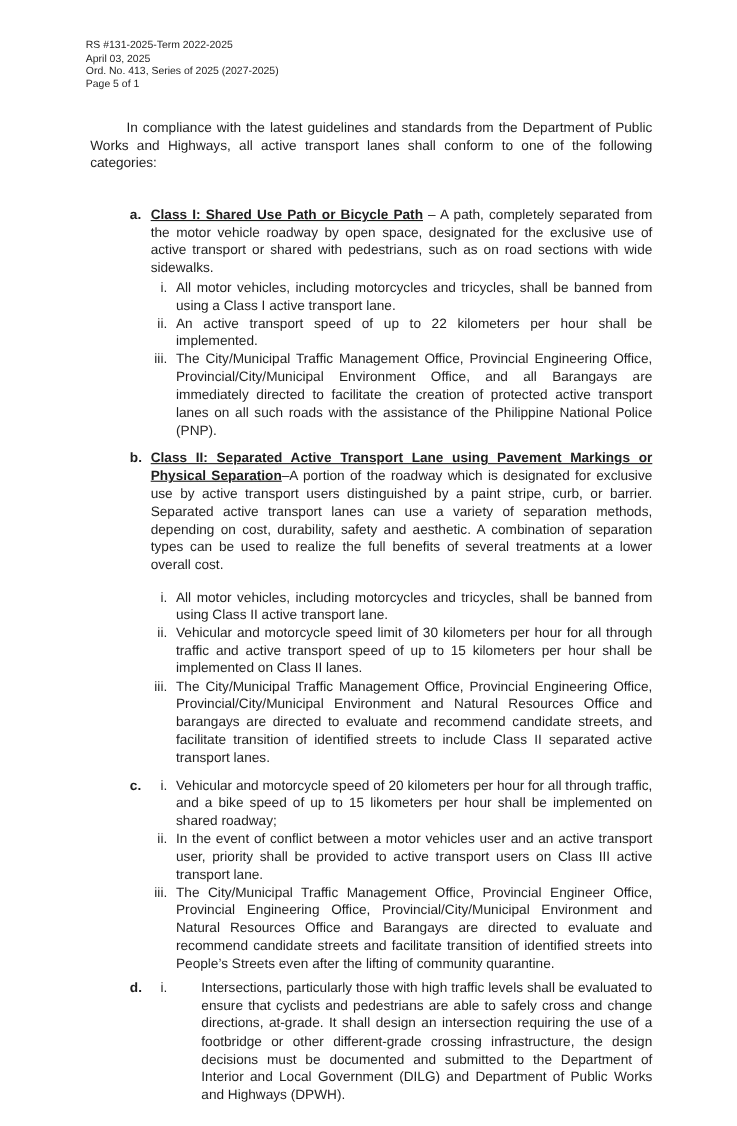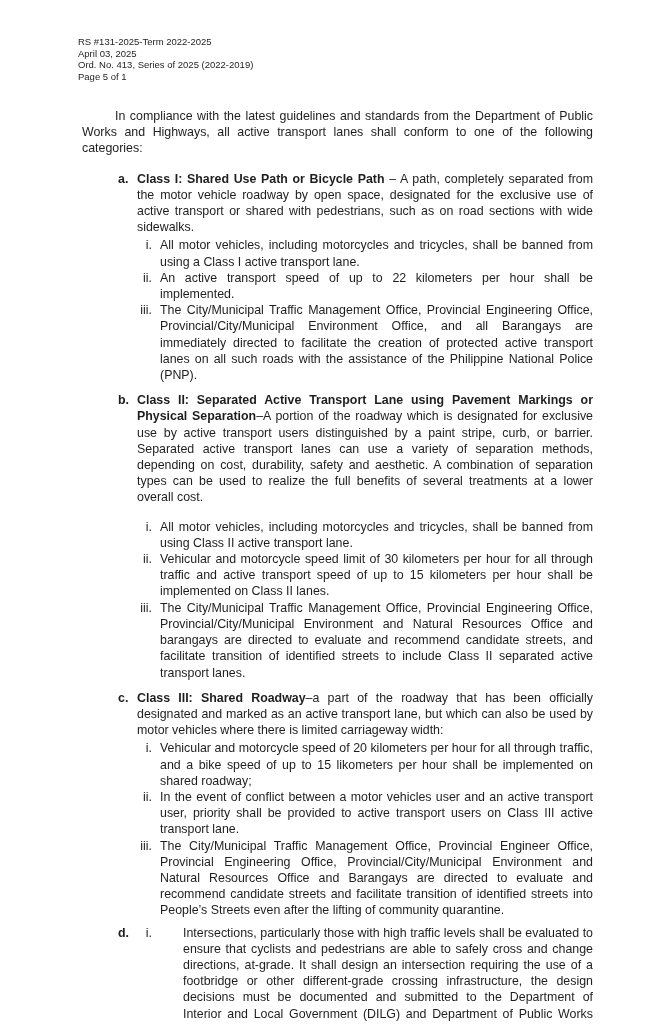--- a/index.html
+++ b/index.html
@@ -25,37 +25,37 @@
     position: absolute;
     left: 82px;
     top: 108px;
     width: 511px;
     font-size: 12.4px;
     line-height: 16.2px;
     text-align: justify;
   }
   .intro {
     text-indent: 33px;
-    margin-bottom: 14px;
+    margin-bottom: 30px;
   }
   .section {
     position: relative;
     margin-left: 55px;   
     width: 456px;
     margin-bottom: 9px;
   }
   .section.tight { margin-bottom: 6px; }
   .section.last { margin-bottom: 0; }
   .sec-label {
     position: absolute;
     left: -19px;
     top: 0;
     font-weight: bold;
   }
-  .sec-para b { font-weight: bold; }
+  .sec-para b { font-weight: bold; text-decoration: underline; }
   .sub-list { margin-top: 2px; }
   .sub-list.gap-top { margin-top: 13px; }
   .sub-item {
     position: relative;
     padding-left: 23px;
   }
   .sub-list.wide .sub-item { padding-left: 46px; }
   .sub-num {
     position: absolute;
     left: 0;
@@ -65,21 +65,21 @@
   }
 </style>
 </head>
 <body>
 
 <div class="page">
 
   <div class="doc-header">
     <div>RS #131-2025-Term 2022-2025</div>
     <div>April 03, 2025</div>
-    <div>Ord. No. 413, Series of 2025 (2022-2019)</div>
+    <div>Ord. No. 413, Series of 2025 (2027-2025)</div>
     <div>Page 5 of 1</div>
   </div>
 
   <div class="content">
 
     <p class="intro">In compliance with the latest guidelines and standards from the Department of Public Works and Highways, all active transport lanes shall conform to one of the following categories:</p>
 
     <div class="section">
       <span class="sec-label">a.</span>
       <p class="sec-para"><b>Class I:  Shared Use Path or Bicycle Path</b><span> – A path, completely separated from the motor vehicle roadway by open space, designated for the exclusive use of active transport or shared with pedestrians, such as on road sections with wide sidewalks.</span></p>
@@ -113,21 +113,20 @@
         </div>
         <div class="sub-item">
           <span class="sub-num">iii.</span>
           <span>The City/Municipal Traffic Management Office, Provincial Engineering Office, Provincial/City/Municipal Environment and Natural Resources Office and barangays are directed to evaluate and recommend candidate streets, and facilitate transition of identified streets to include Class II separated active transport lanes.</span>
         </div>
       </div>
     </div>
 
     <div class="section tight">
       <span class="sec-label">c.</span>
-      <p class="sec-para"><b>Class III:  Shared Roadway</b><span>–a part of the roadway that has been officially designated and marked as an active transport lane, but which can also be used by motor vehicles where there is limited carriageway width:</span></p>
       <div class="sub-list">
         <div class="sub-item">
           <span class="sub-num">i.</span>
           <span>Vehicular and motorcycle speed of 20 kilometers per hour for all through traffic, and a bike speed of up to 15 likometers per hour shall be implemented on shared roadway;</span>
         </div>
         <div class="sub-item">
           <span class="sub-num">ii.</span>
           <span>In the event of conflict between a motor vehicles user and an active transport user, priority shall be provided to active transport users on Class III active transport lane.</span>
         </div>
         <div class="sub-item">

